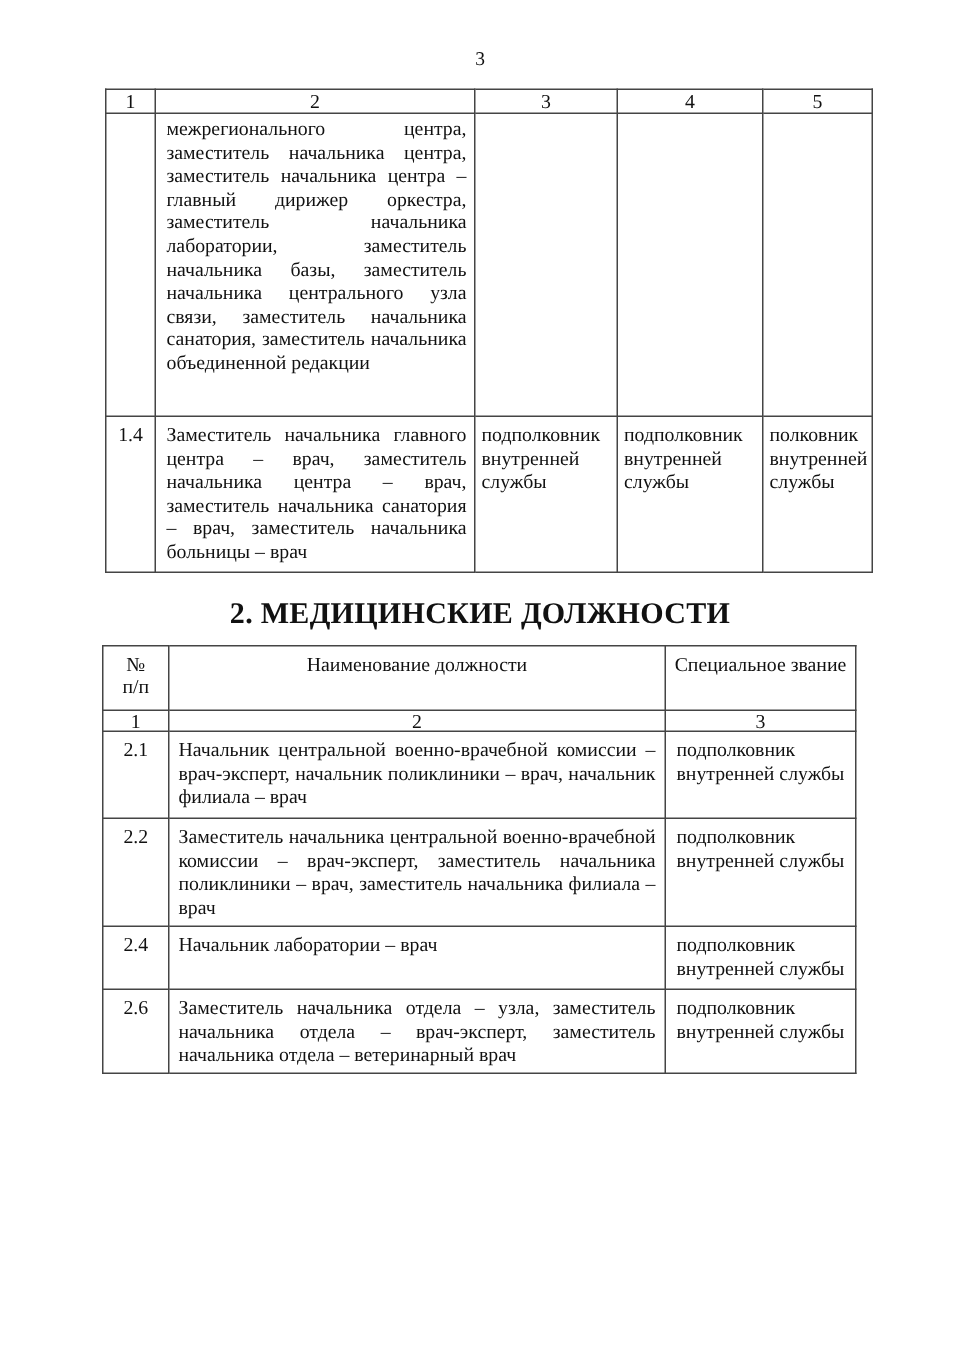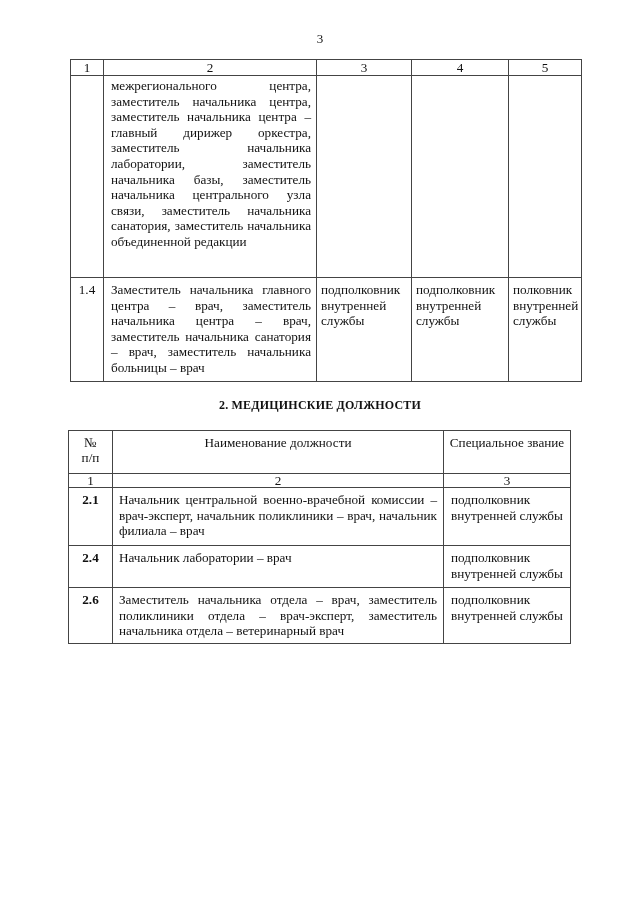--- a/index.html
+++ b/index.html
@@ -8,25 +8,25 @@
   .page-num { position: absolute; top: 31px; left: 0; width: 640px; text-align: center; font-size: 13px; }
   table { border-collapse: collapse; position: absolute; table-layout: fixed; }
   td { border: 1px solid #444; vertical-align: top; font-size: 13.2px; line-height: 15.6px; padding: 0 4px; }
   .j { text-align: justify; text-align-last: left; }
   #t1 { left: 70px; top: 59px; width: 511px; }
   #t1 .hdr td { height: 15px; line-height: 15px; text-align: center; padding: 0; }
   #t1 td.num { text-align: center; padding: 4px 0 0 0; }
   #t1 td.name { padding: 2px 5px 2px 7px; }
   #t1 td.rank { padding: 4px 3px 0 4px; }
   .section-title { position: absolute; top: 398px; left: 0; width: 640px; text-align: center;
-                   font-weight: bold; font-size: 12px; letter-spacing: 0.2px; }
+                   font-weight: bold; font-size: 20px; letter-spacing: 0.2px; }
   #t2 { left: 68px; top: 430px; width: 502px; }
   #t2 .h1 td { height: 38px; text-align: center; padding: 4px 2px 0 2px; line-height: 15px; margin-left: 48px; }
   #t2 .h2 td { height: 13px; line-height: 13px; text-align: center; padding: 0; }
-  #t2 td.num { text-align: center; padding: 4px 0 0 0; font-weight: bold; }
+  #t2 td.num { text-align: center; padding: 4px 0 0 0; }
   #t2 td.name { padding: 4px 6px 0 6px; }
   #t2 td.rank { padding: 4px 4px 0 7px; }
 </style>
 </head>
 <body>
 
 <div class="page-num">3</div>
 
 <table id="t1">
   <colgroup>
@@ -78,24 +78,29 @@
   <tr class="h2">
     <td>1</td>
     <td>2</td>
     <td>3</td>
   </tr>
   <tr style="height:58px;">
     <td class="num">2.1</td>
     <td class="name j">Начальник центральной военно-врачебной комиссии – врач-эксперт, начальник поликлиники – врач, начальник филиала – врач</td>
     <td class="rank">подполковник внутренней службы</td>
   </tr>
+  <tr style="height:72px;">
+    <td class="num">2.2</td>
+    <td class="name j">Заместитель начальника центральной военно-врачебной комиссии – врач-эксперт, заместитель начальника поликлиники – врач, заместитель начальника филиала – врач</td>
+    <td class="rank">подполковник внутренней службы</td>
+  </tr>
   <tr style="height:42px;">
     <td class="num">2.4</td>
     <td class="name">Начальник лаборатории – врач</td>
     <td class="rank">подполковник внутренней службы</td>
   </tr>
   <tr style="height:56px;">
     <td class="num">2.6</td>
-    <td class="name j">Заместитель начальника отдела – врач, заместитель поликлиники отдела – врач-эксперт, заместитель начальника отдела – ветеринарный врач</td>
+    <td class="name j">Заместитель начальника отдела – узла, заместитель начальника отдела – врач-эксперт, заместитель начальника отдела – ветеринарный врач</td>
     <td class="rank">подполковник внутренней службы</td>
   </tr>
 </tbody>
   </table>
 
 </body></html>

